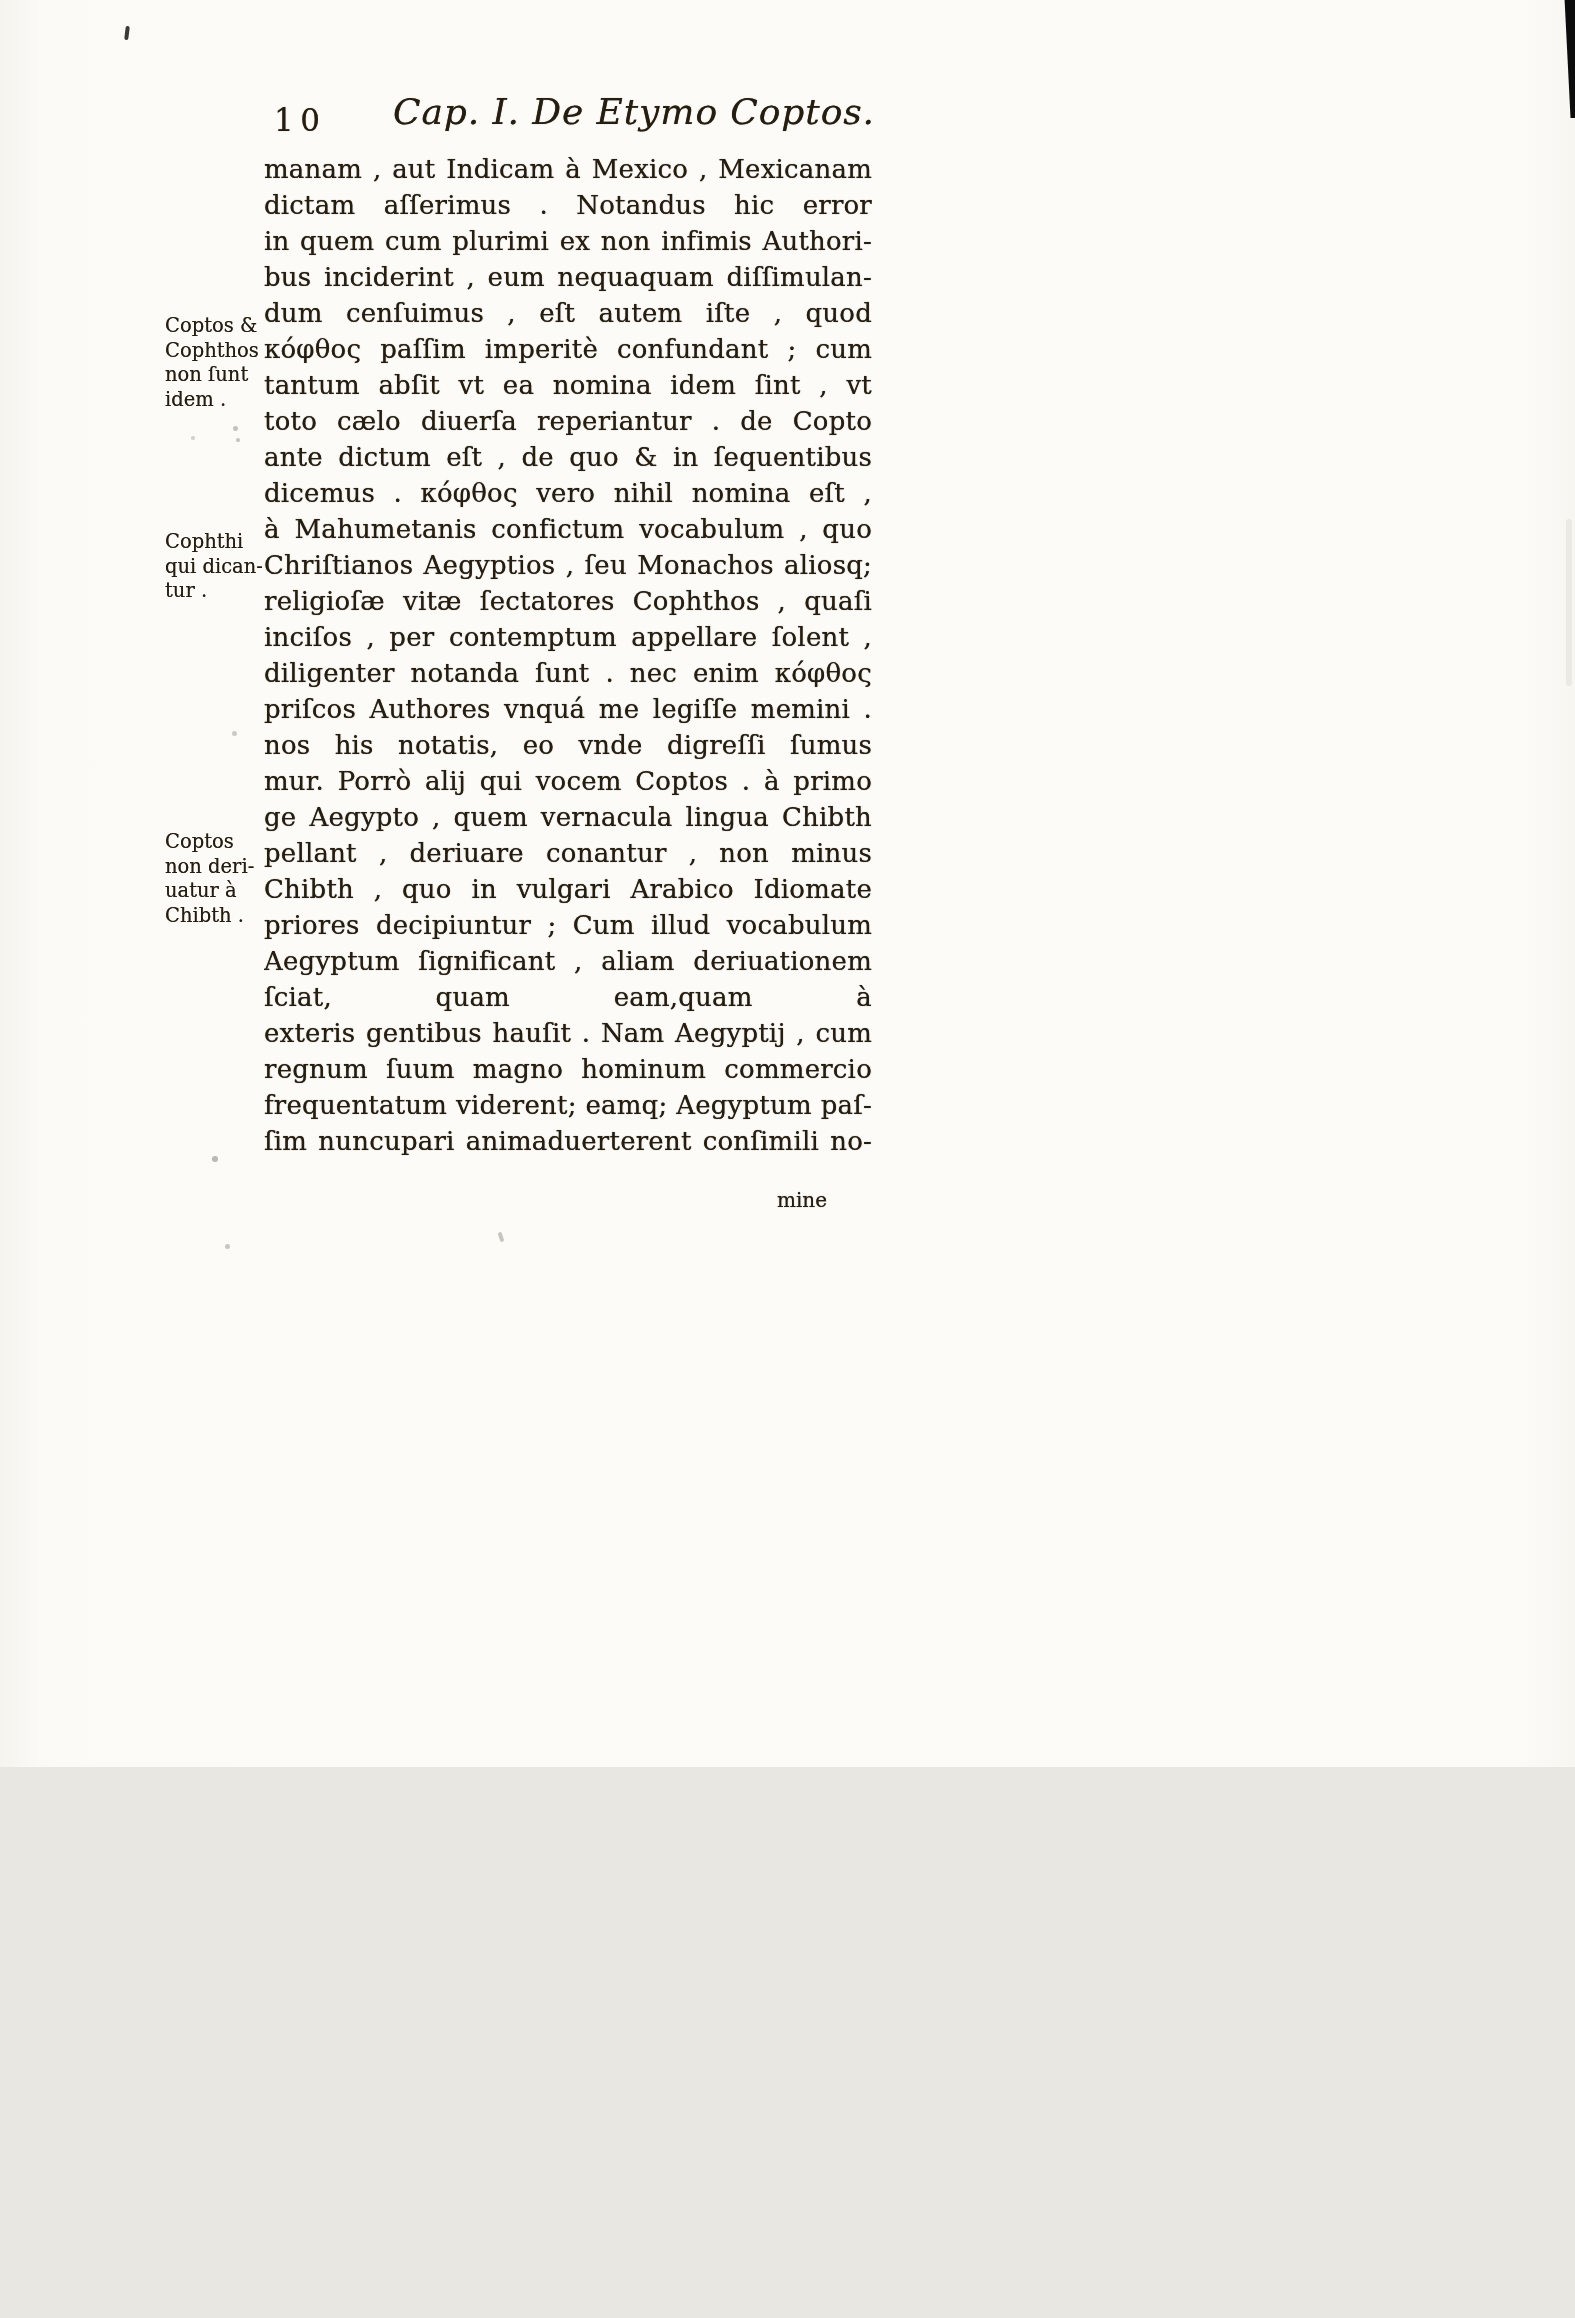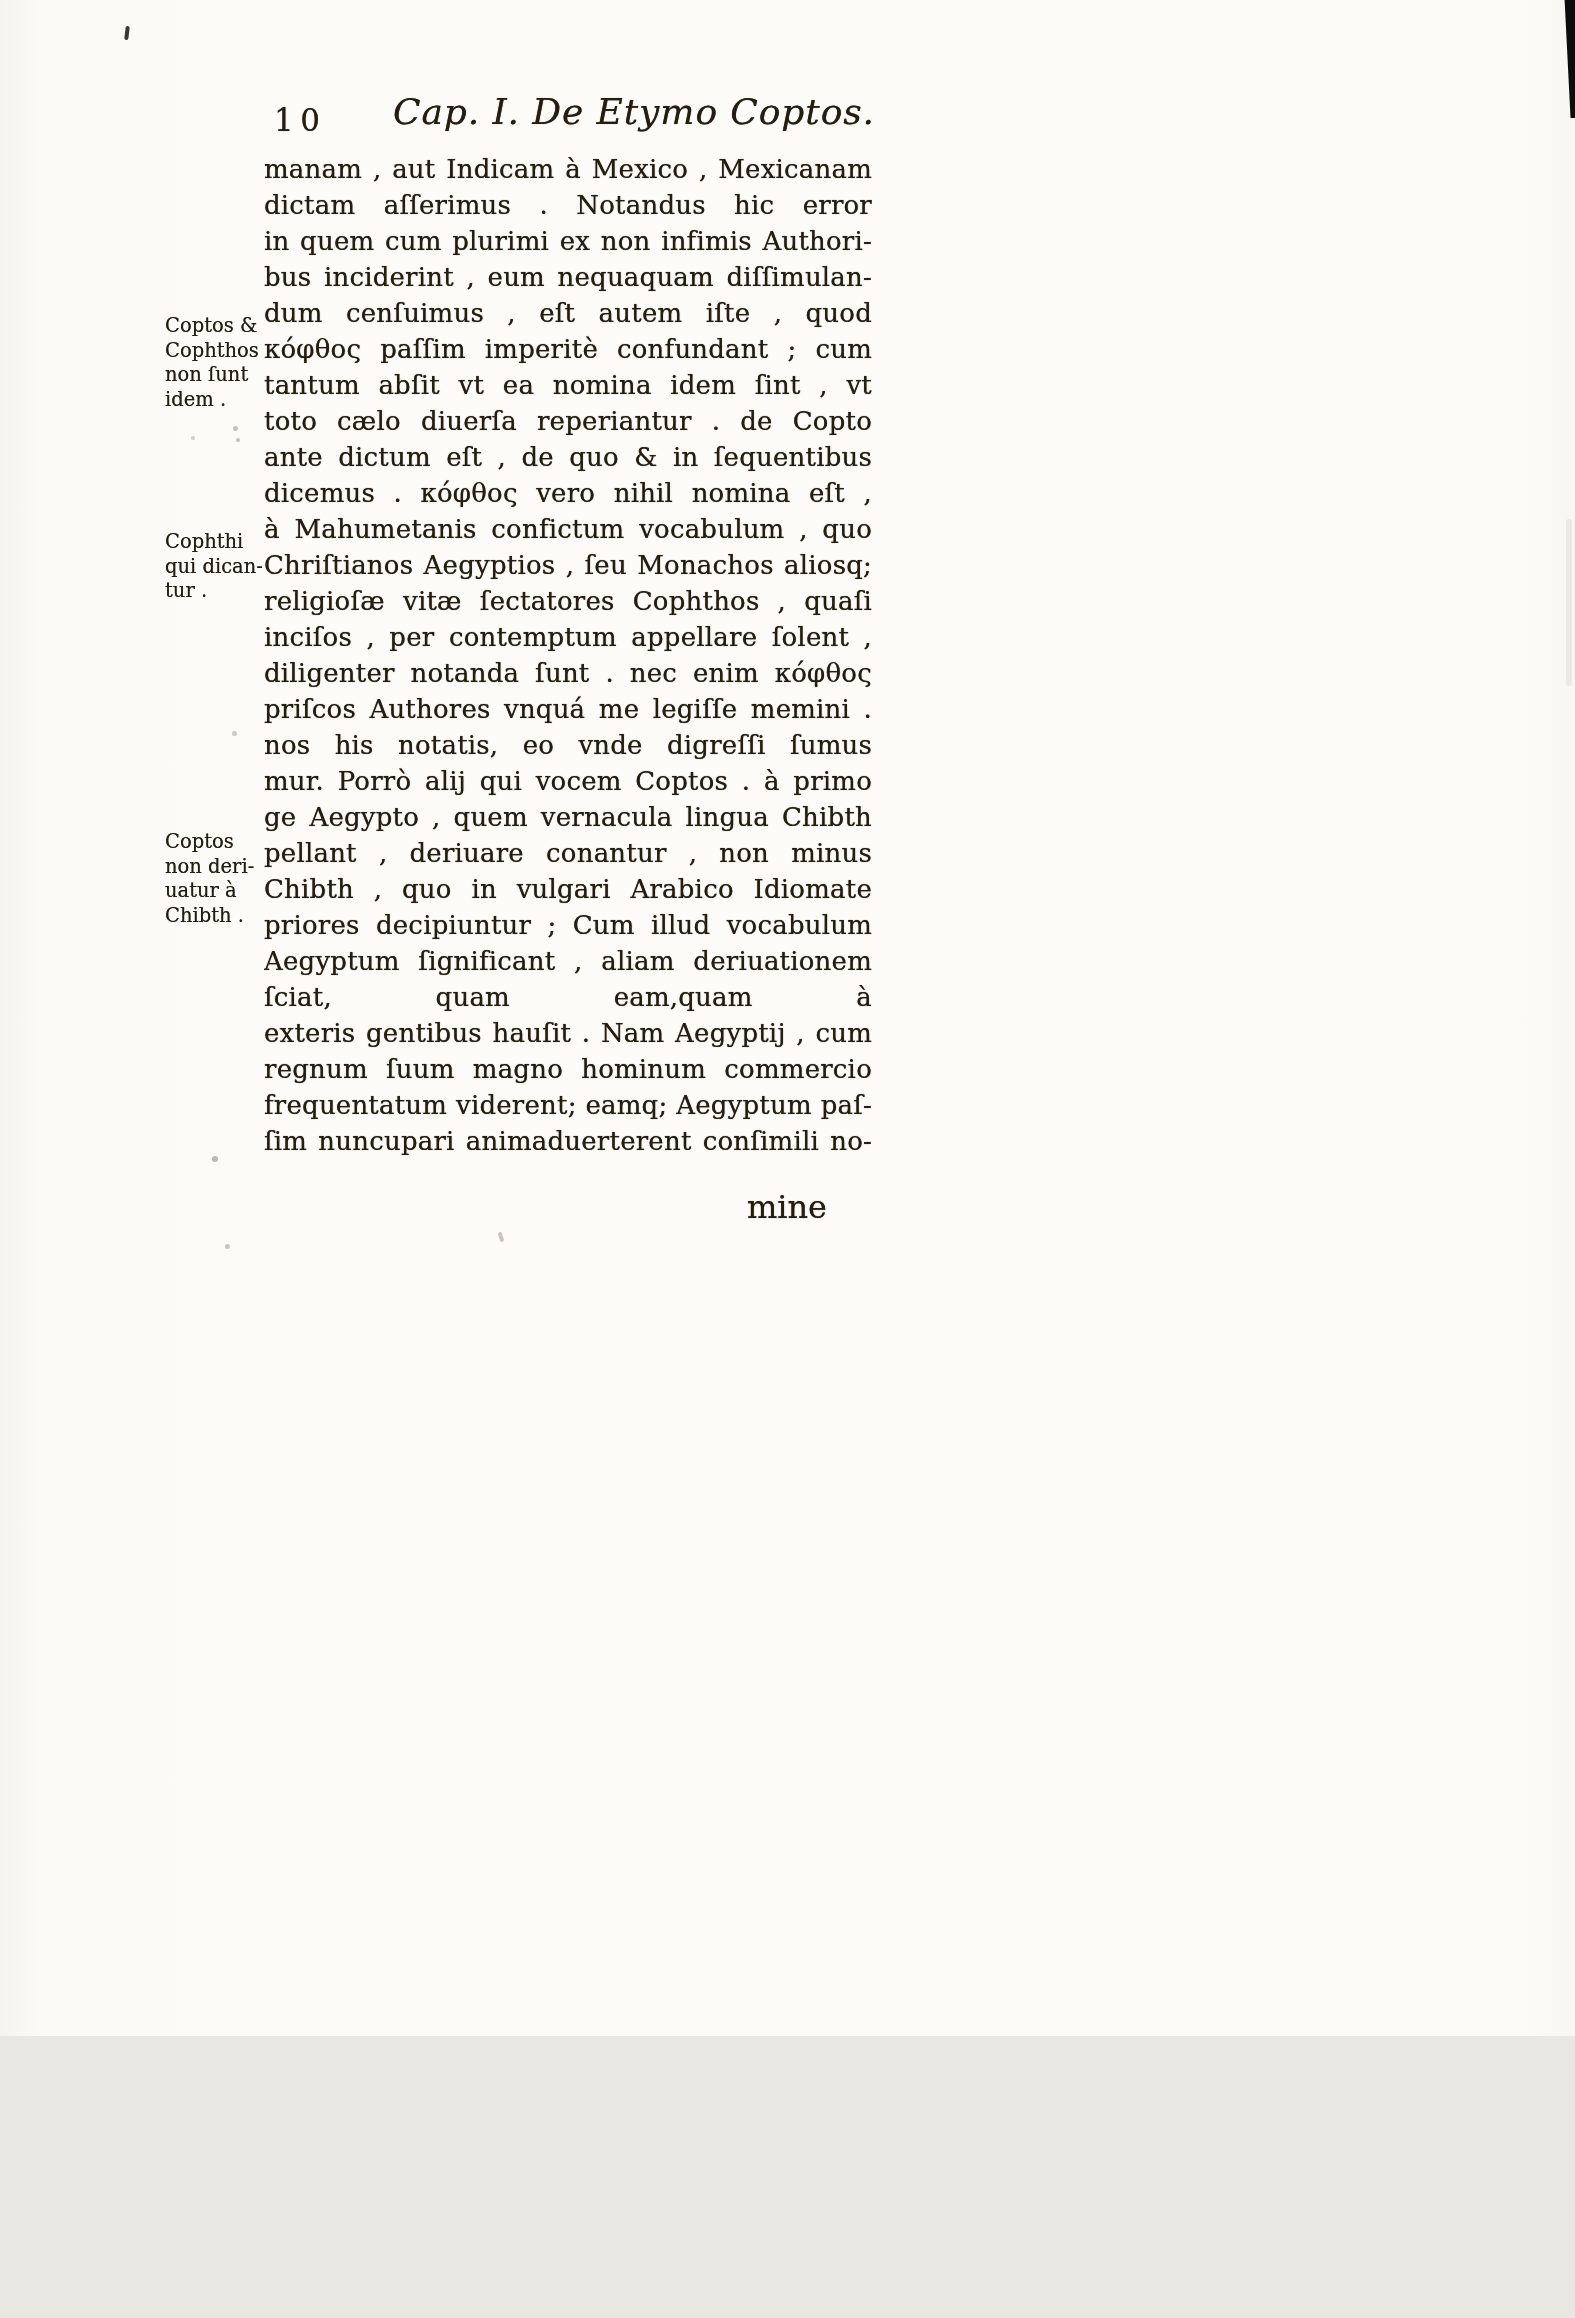--- a/index.html
+++ b/index.html
@@ -1,20 +1,20 @@
 <!DOCTYPE html>
 <html style="font-size:15px"><head>
 <meta charset="utf-8">
 <style>
   html, body { margin: 0; padding: 0; background: #e9e7e2; }
 
   .page {
     position: relative;
     width: 1575px;
-    height: 2036px;
+    height: 1767px;
     overflow: hidden;
     background:
       linear-gradient(90deg, #f5f4ef 0px, #fbfaf6 42px, #fcfbf8 278px,
                       #fcfbf8 calc(100% - 56px), #f7f6f1 100%);
     font-family: "DejaVu Serif", serif;
     color: #261d11;
   }
 
   
   .pagenum {
@@ -44,21 +44,21 @@
     font-size: 26px;
   }
   .body-text .line {
     height: 36px; line-height: 36px; overflow: hidden;
     text-align: justify; text-align-last: justify;
     letter-spacing: 0.2px;
     text-shadow: 0 0 0.8px rgba(38,29,17,0.85);
   }
   .catchword {
     position: absolute; left: 267px; top: 1188px; width: 560px;
-    text-align: right; font-size: 32px;
+    text-align: right; font-size: 20px;
     text-shadow: 0 0 0.8px rgba(38,29,17,0.85);
   }
 
   
   .watermark {
     position: absolute; left: 1254px; top: 2209px;
     display: flex; align-items: baseline; gap: 12px;
     user-select: none;
   }
   .wm-prefix {

